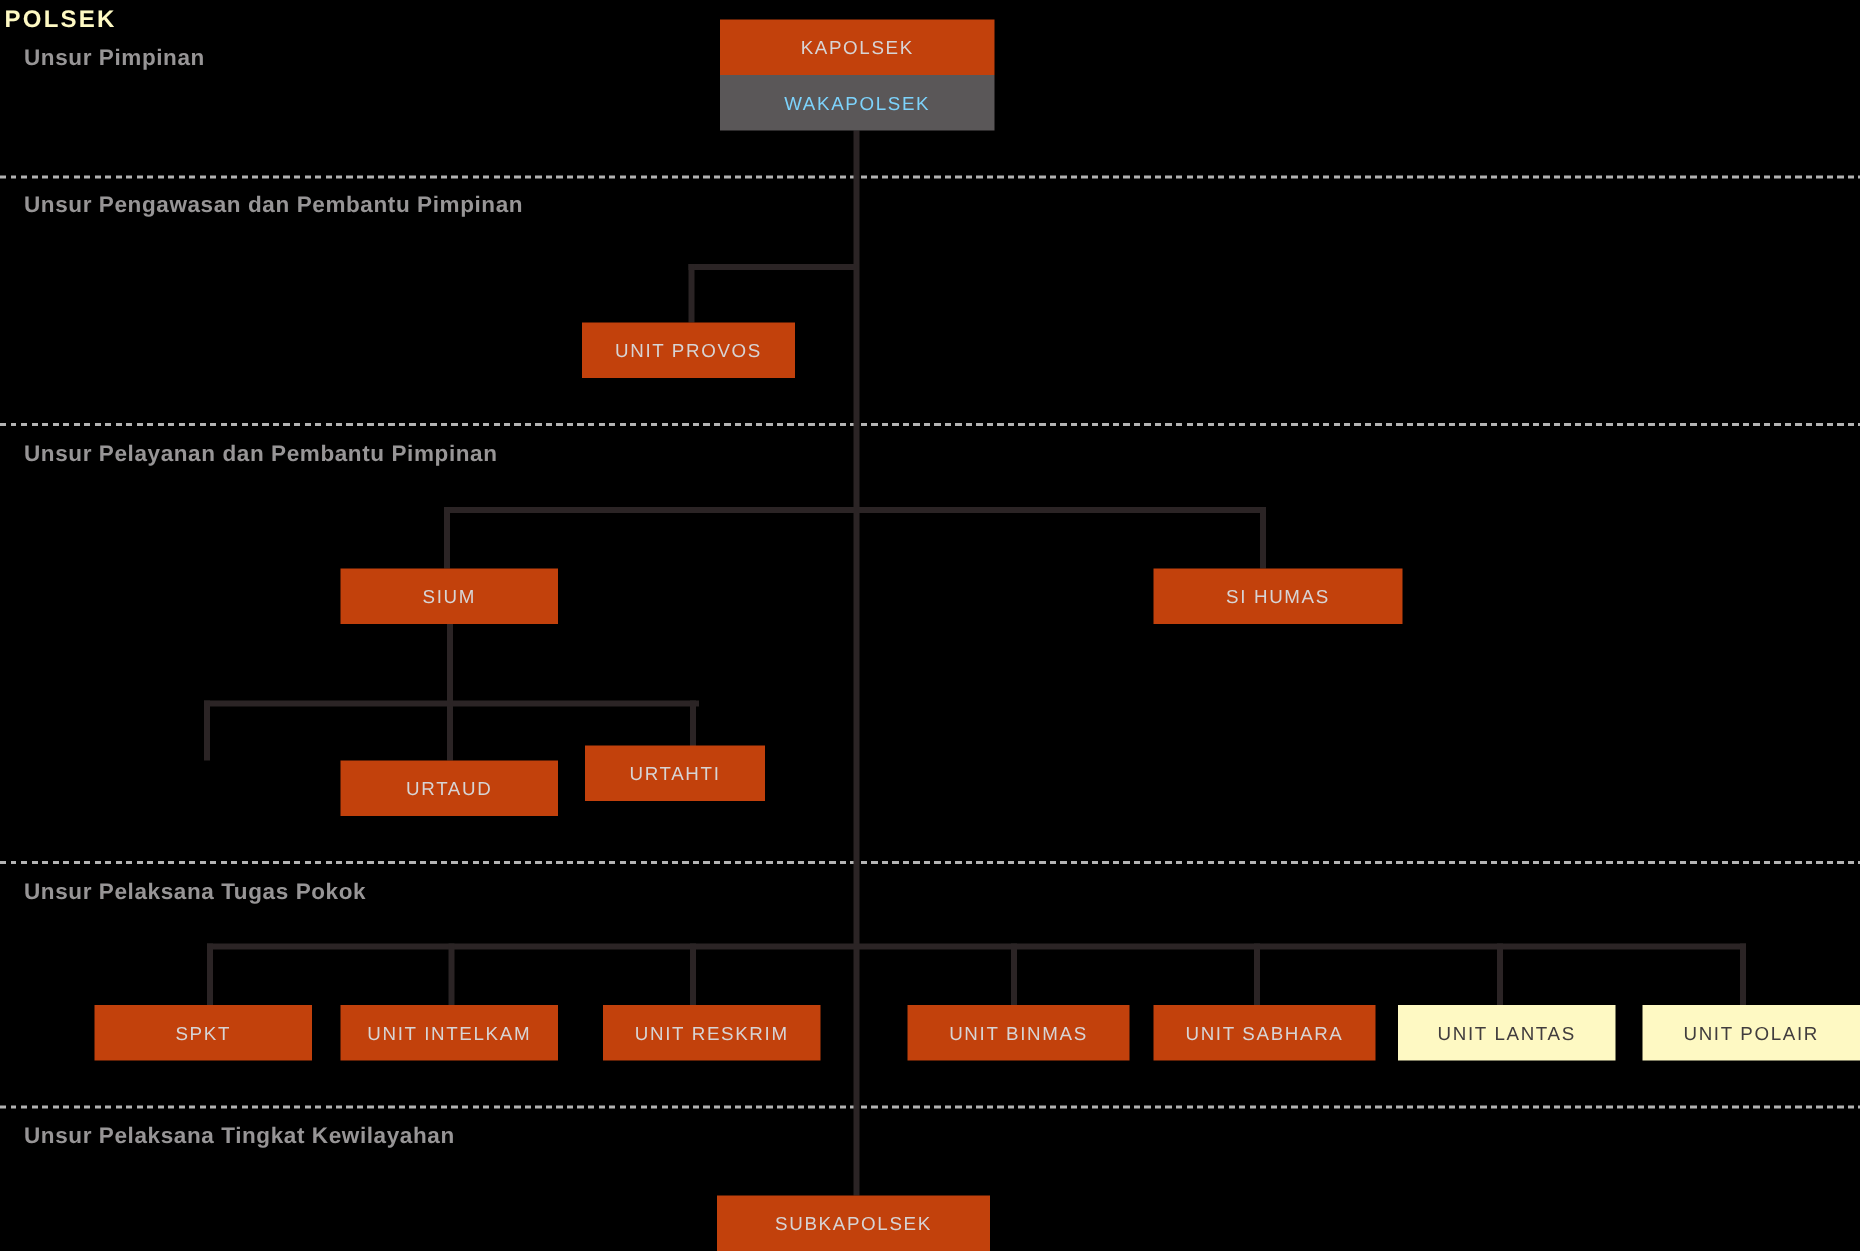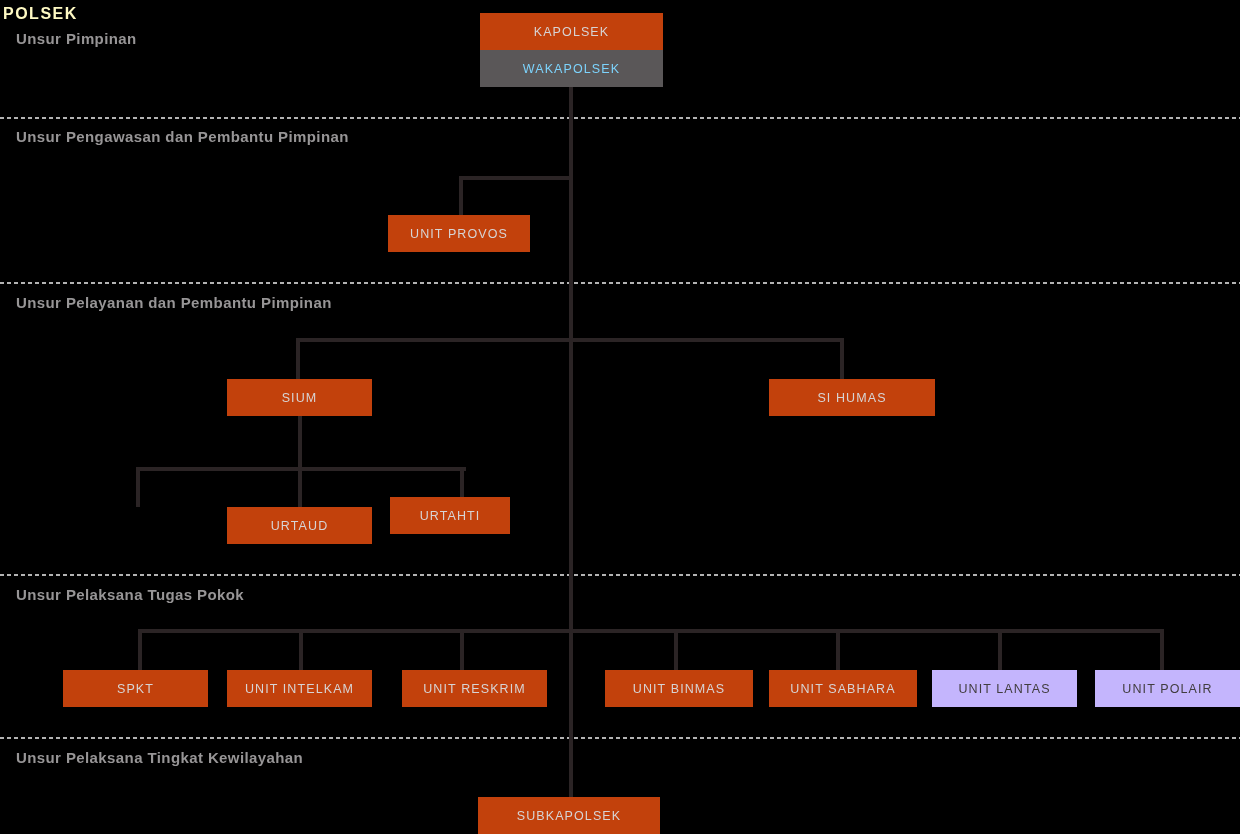--- a/index.html
+++ b/index.html
@@ -22,21 +22,21 @@
     position:absolute;left:0;width:1240px;height:2px;
     background:repeating-linear-gradient(90deg,#b3b3b3 0 4px,transparent 4px 7px);
   }
   .line{position:absolute;background:#2b2425;}
   .node{
     position:absolute;display:flex;align-items:center;justify-content:center;
     font-size:12.5px;letter-spacing:1.1px;white-space:nowrap;
   }
   .node.dark{background:#c2410c;color:#d7d4d5;}
   .node.gray{background:#5a5758;color:#7dd3fc;}
-  .node.light{background:#c4b5fd;color:#413d3e;}
+  .node.light{background:#fef9c3;color:#413d3e;}
 </style>
 </head>
 <body>
 
 <div id="canvas">
   <div class="page-title">POLSEK</div>
 <div class="section-header" style="left: 3px; top: 30px;">Unsur Pimpinan</div>
     <div class="divider" style="left: 0px; top: 117px; width: 1240px; height: 2px;"></div>
     <div class="section-header" style="left: 3px; top: 128px;">Unsur Pengawasan dan Pembantu Pimpinan</div>
     <div class="divider" style="left: 0px; top: 282px; width: 1240px; height: 2px;"></div>

